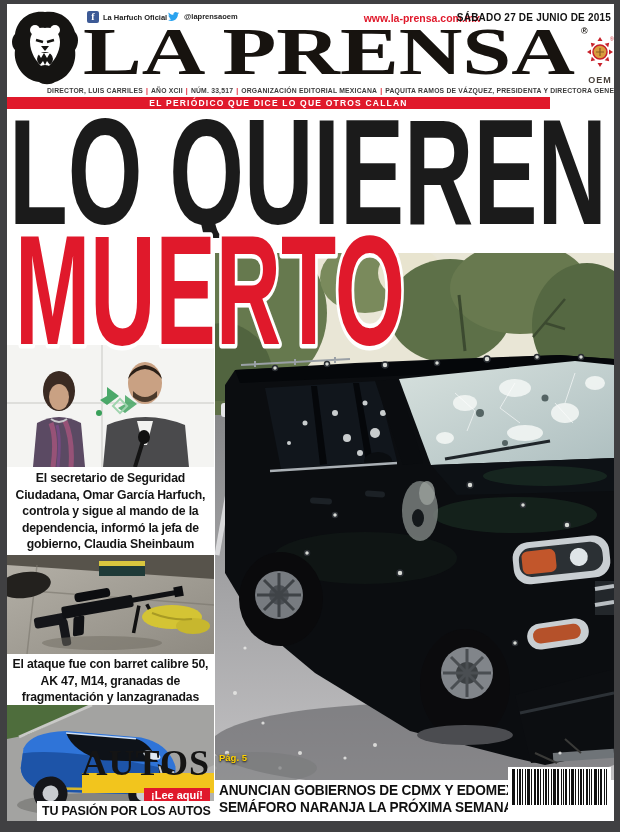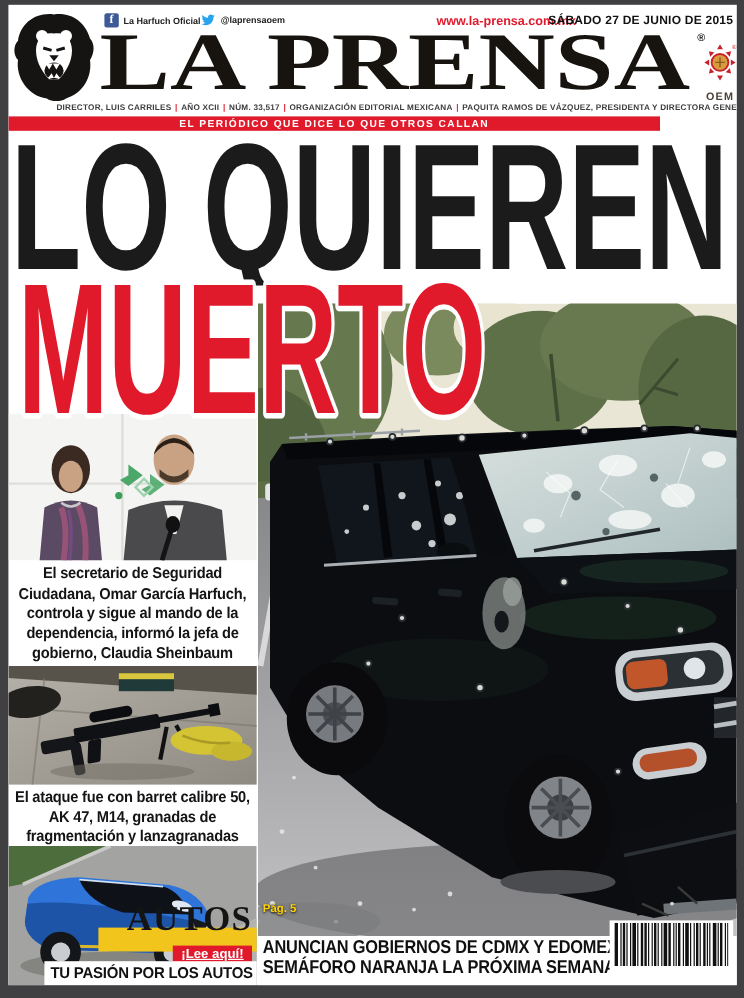--- a/index.html
+++ b/index.html
@@ -49,23 +49,23 @@
   
   .photo1{left:0;top:341px;width:207px;height:122px;z-index:2;}
   .caption{left:0;width:220px;transform:scaleX(0.94);transform-origin:left top;text-align:center;
            font-size:13px;line-height:1.27;font-weight:800;color:#141414;letter-spacing:-0.2px;z-index:2;}
   .cap1{top:466px;}
   .cap2{top:652px;}
   .photo2{left:0;top:551px;width:207px;height:99px;z-index:2;}
   .photo3{left:0;top:701px;width:207px;height:116px;z-index:2;overflow:hidden;}
   .autos-yellow{position:absolute;left:75px;right:0;bottom:28px;height:20px;background:#f2c51d;}
   .autos-title{position:absolute;right:4px;bottom:40px;font-family:"Liberation Serif",serif;
-               font-weight:900;font-size:29px;line-height:1;letter-spacing:1px;color:#141414;}
+               font-weight:900;font-size:36px;line-height:1;letter-spacing:1px;color:#141414;}
   .lee{position:absolute;right:4px;bottom:19px;background:var(--red,#e0192b);color:#fff;
-       font-size:11px;font-weight:800;padding:1px 7px;text-decoration:underline;}
+       font-size:11px;font-weight:800;padding:1px 7px;}
   .autos-white{position:absolute;left:30px;right:0;bottom:0;height:20px;background:#fff;}
   .autos-slogan{position:absolute;right:3px;bottom:3px;font-size:13px;font-weight:900;color:#111;
                 letter-spacing:-0.2px;transform:scaleX(0.96);transform-origin:right;white-space:nowrap;}
 
   
   .overlay{left:210px;top:556px;width:260px;z-index:6;font-size:17.5px;line-height:21.5px;
            font-weight:800;color:var(--yellow,#ffd200);white-space:pre-line;
            text-shadow:0 2px 3px rgba(0,0,0,0.9),0 0 2px rgba(0,0,0,0.6);}
   .pagref{left:212px;top:748px;z-index:6;font-size:9.5px;font-weight:800;color:var(--yellow,#ffd200);
           text-shadow:0 1px 2px rgba(0,0,0,0.9);}

